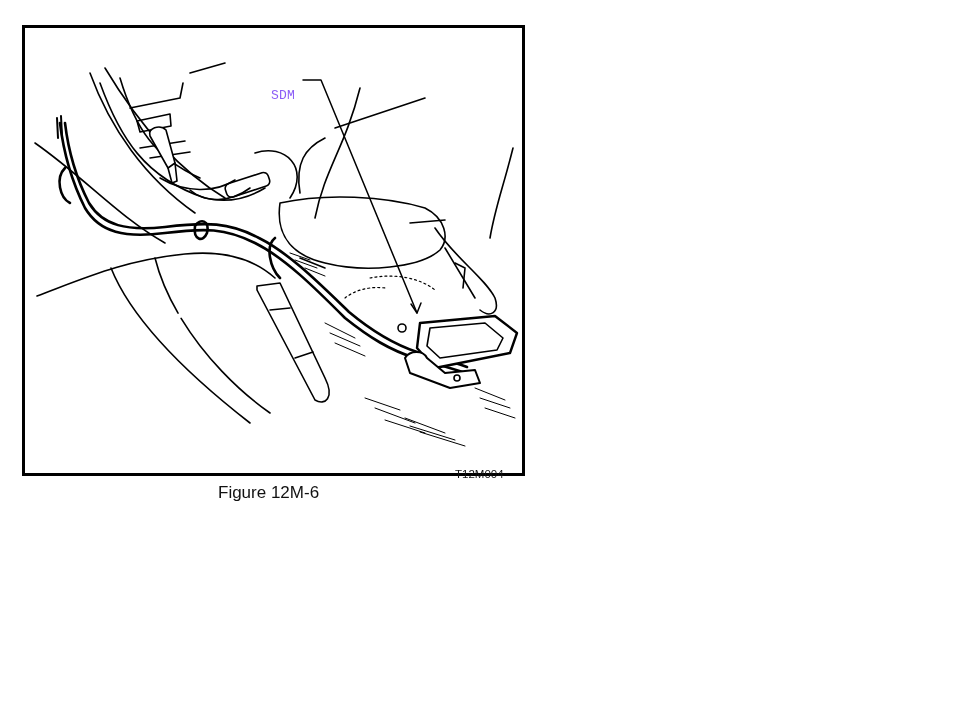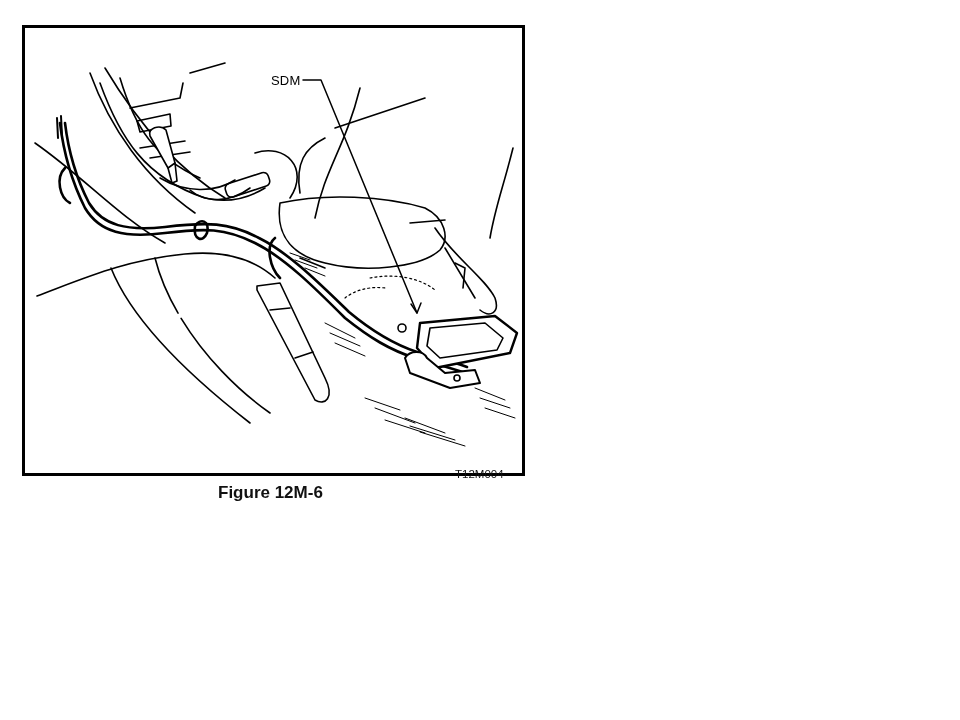--- a/index.html
+++ b/index.html
@@ -26,39 +26,40 @@
     .figure-frame svg {
       position: absolute;
       left: 0;
       top: 0;
       width: 497px;
       height: 445px;
     }
     .callout-label {
       position: absolute;
       left: 246px;
-      top: 45px;
+      top: 60px;
       font-size: 13px;
-      color: #000000;
+      color: #8b5cf6;
       letter-spacing: 0.2px;
+      font-family: Liberation Mono, monospace;
     }
     .figure-code {
       position: absolute;
       left: 430px;
       top: 423px;
       font-size: 11.5px;
       color: #111111;
       margin-top: 17px;
     }
     .figure-caption {
       position: absolute;
       left: 218px;
       top: 483px;
       font-size: 17px;
-      font-weight: bold;
+      font-weight: normal;
       color: #111111;
     }
   </style>
 </head>
 <body>
 
 <div class="figure-frame">
   <svg viewBox="0 0 497 445" fill="none" stroke="#000" stroke-width="1.6" stroke-linecap="round" stroke-linejoin="round">
 
     <g>

